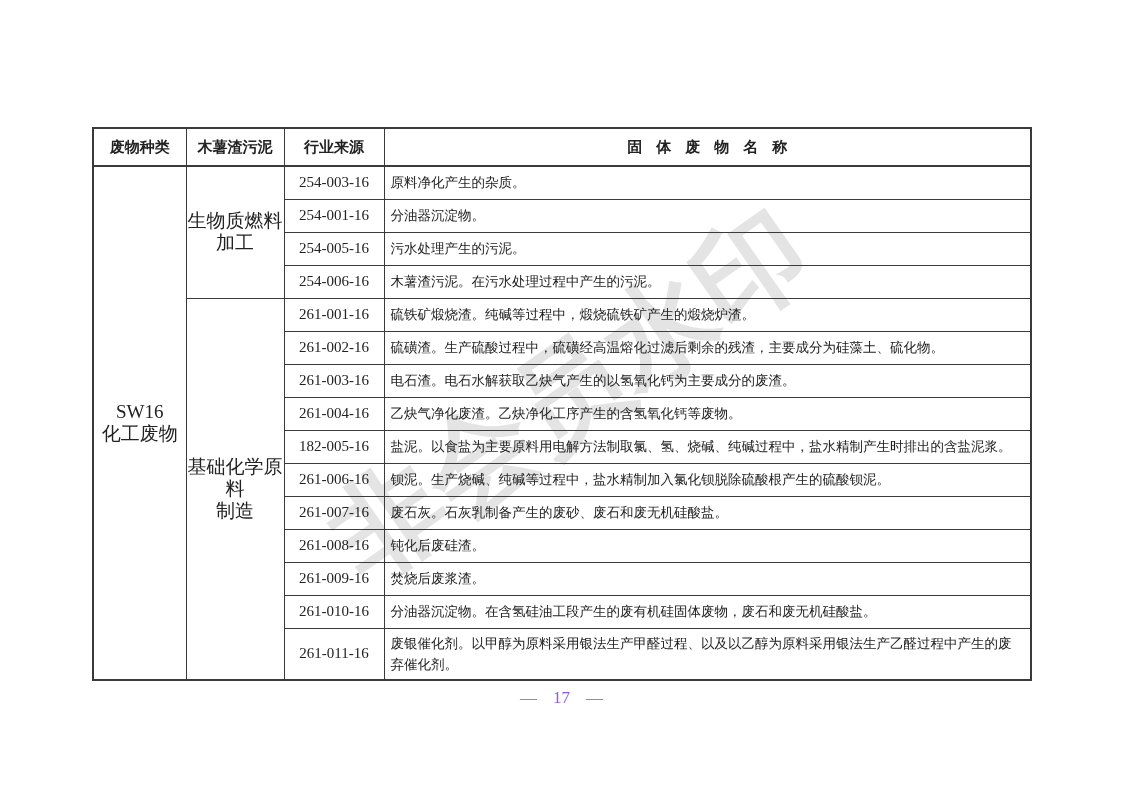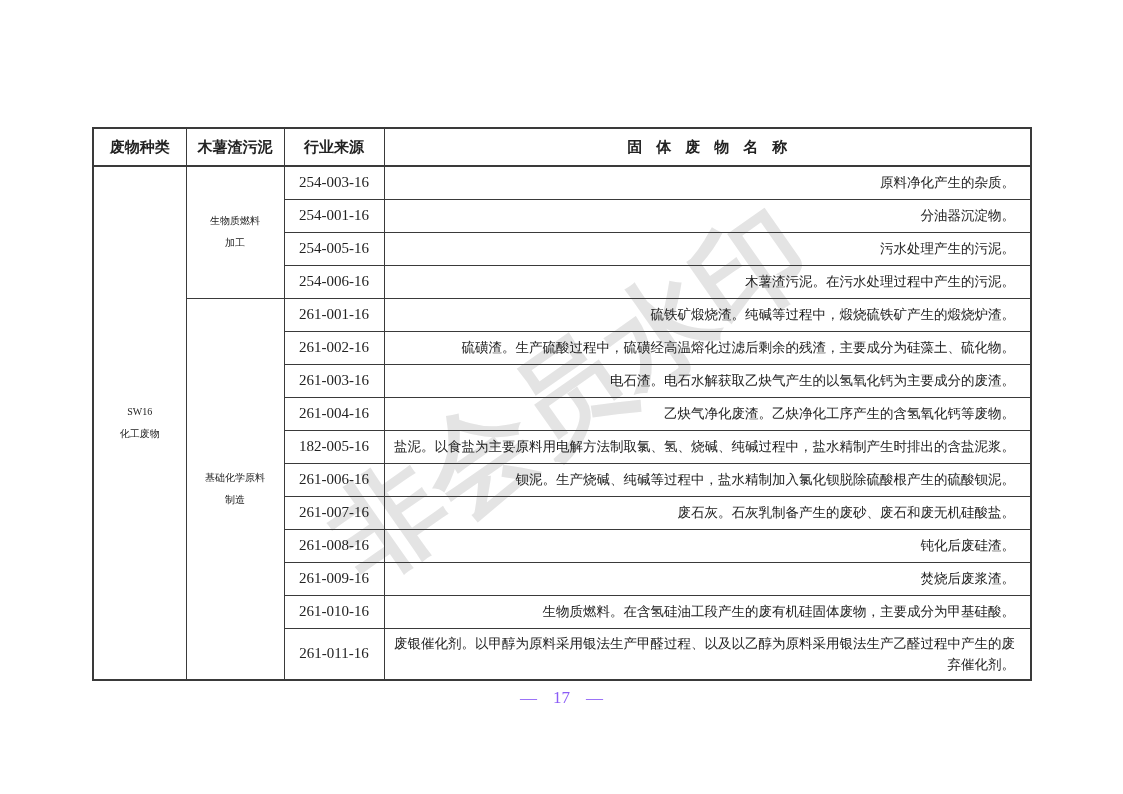--- a/index.html
+++ b/index.html
@@ -56,26 +56,26 @@
   th.name-header { letter-spacing: 14px; text-indent: 14px; }
   td.code-cell {
     height: 33px;
     font-size: 15px;
     text-align: center;
     white-space: nowrap;
   }
   td.name-cell {
     font-size: 13.5px;
     line-height: 21px;
-    text-align: right;
+    text-align: left;
     padding: 4px 15px 4px 6px;
     margin-top: 16px;
   }
   td.cat-cell, td.industry-cell {
-    font-size: 10px;
+    font-size: 19px;
     line-height: 22px;
     text-align: center;
   }
   .pre-line { white-space: pre-line; }
   .group-start { border-top-width: 2px; }
   .footer {
     position: absolute;
     left: 0; top: 688px; width: 1123px;
     text-align: center;
     font-size: 17px;
@@ -160,21 +160,21 @@
         <tr>
           <td class="code-cell">261-008-16</td>
           <td class="name-cell">钝化后废硅渣。</td>
         </tr>
         <tr>
           <td class="code-cell">261-009-16</td>
           <td class="name-cell">焚烧后废浆渣。</td>
         </tr>
         <tr>
           <td class="code-cell">261-010-16</td>
-          <td class="name-cell">生物质燃料。在含氢硅油工段产生的废有机硅固体废物，主要成分为甲基硅酸。</td>
+          <td class="name-cell">分油器沉淀物。在含氢硅油工段产生的废有机硅固体废物，废石和废无机硅酸盐。</td>
         </tr>
         <tr>
           <td class="code-cell">261-011-16</td>
           <td class="name-cell">废银催化剂。以甲醇为原料采用银法生产甲醛过程、以及以乙醇为原料采用银法生产乙醛过程中产生的废弃催化剂。</td>
         </tr>
       </tbody>
   </table>
 
   <div class="footer">
     <span class="dash">—</span><span>17</span><span class="dash">—</span>

